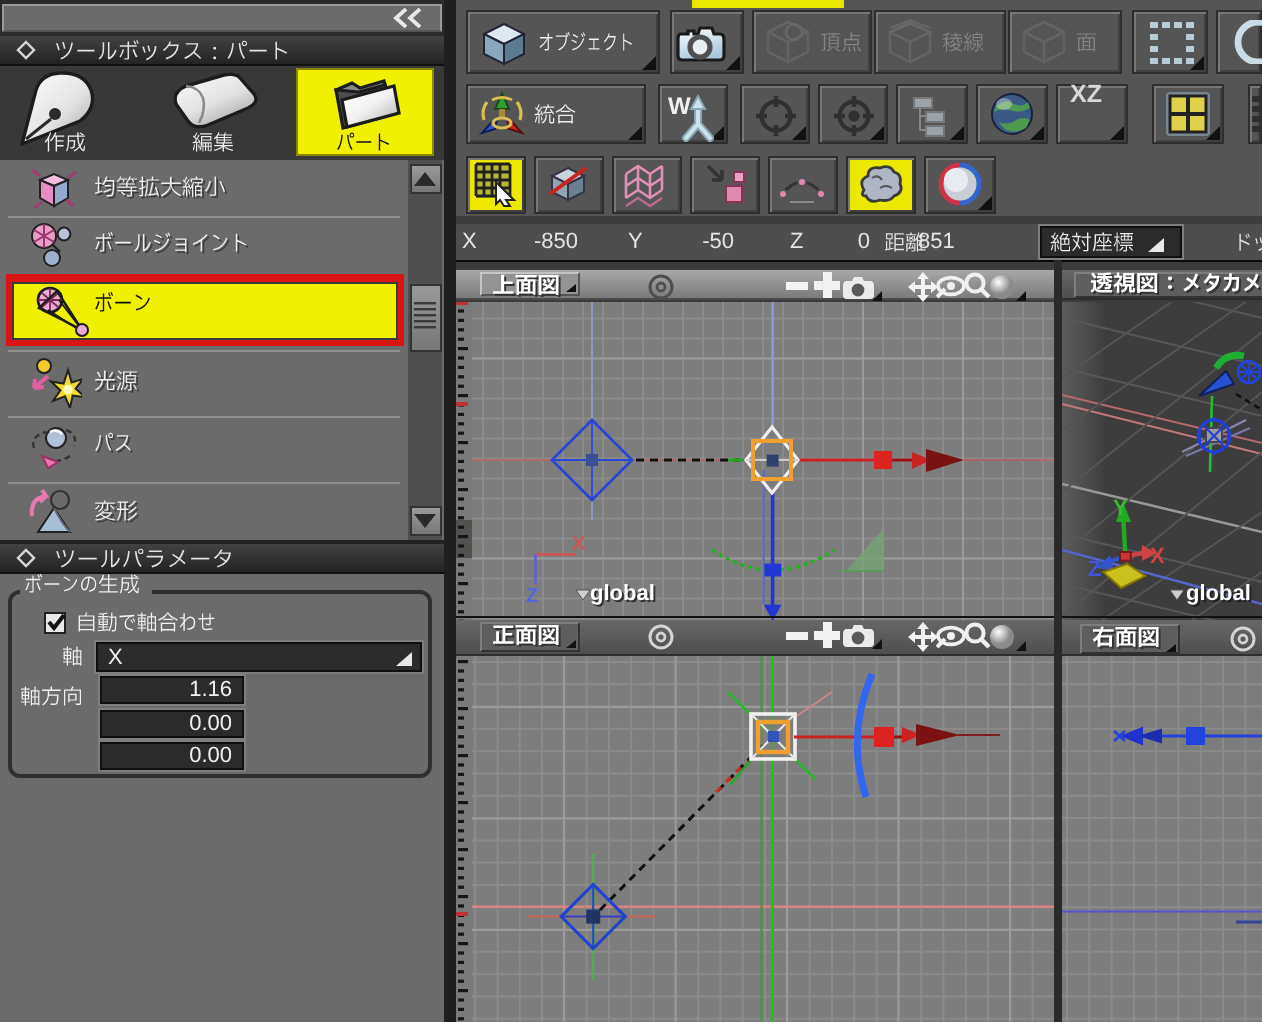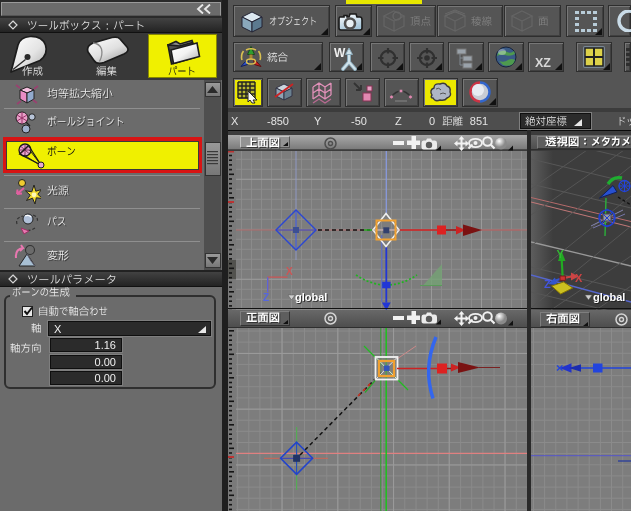--- a/index.html
+++ b/index.html
@@ -322,21 +322,21 @@
 <svg style="position:absolute;left:494px;top:45px;" width="25" height="25" viewBox="0 0 25 25">
 <circle cx="12" cy="12" r="10" fill="#3a5a86" stroke="#18233a"></circle>
 <path d="M4 8 Q9 4 13 7 Q17 9 20 6 L21 9 Q16 12 11 10 Q6 9 3 11 Z" fill="#4e9a4e"></path>
 <path d="M5 16 Q10 18 14 15 Q18 13 21 15 L19 19 Q14 22 9 20 Z" fill="#4e9a4e"></path>
 <ellipse cx="8" cy="7" rx="4" ry="3" fill="#ffffff" opacity="0.35"></ellipse>
     </svg>
 <div style="position:absolute;left:528px;top:42px;width:36px;height:30px;background:#555555;border:1px solid #2e2e2e;box-shadow:inset 1px 1px 0 #777,inset -1px -1px 0 #404040;"></div>
 <svg style="position:absolute;left:555px;top:63px;" width="8" height="8" viewBox="0 0 8 8">
       <path d="M7 0 L7 7 L0 7 Z" fill="#111"></path>
     </svg>
-<div style="position:absolute;left:535px;top:56px;color:#d8d8d8;font-size:12.5px;font-weight:bold;font-family:'Liberation Sans',sans-serif;">XZ</div>
+<div style="position:absolute;left:535px;top:40px;color:#d8d8d8;font-size:12.5px;font-weight:bold;font-family:'Liberation Sans',sans-serif;">XZ</div>
 <div style="position:absolute;left:576px;top:42px;width:36px;height:30px;background:#555555;border:1px solid #2e2e2e;box-shadow:inset 1px 1px 0 #777,inset -1px -1px 0 #404040;"></div>
 <svg style="position:absolute;left:603px;top:63px;" width="8" height="8" viewBox="0 0 8 8">
       <path d="M7 0 L7 7 L0 7 Z" fill="#111"></path>
     </svg>
 <svg style="position:absolute;left:582px;top:45px;" width="25" height="25" viewBox="0 0 25 25">
 <rect x="1" y="1" width="22" height="22" fill="#7a8894" rx="2"></rect>
 <rect x="3" y="3" width="18" height="18" fill="#ddd24a" stroke="#222" stroke-width="1.5"></rect>
 <path d="M12 3 L12 21 M3 12 L21 12" stroke="#222" stroke-width="2"></path>
     </svg>
 <div style="position:absolute;left:624px;top:42px;width:7px;height:30px;background:#555555;border:1px solid #2e2e2e;box-shadow:inset 1px 1px 0 #777,inset -1px -1px 0 #404040;"></div>
@@ -397,21 +397,21 @@
 <div style="position:absolute;left:228px;top:112px;width:403px;height:18px;background:#4e4e4e;"></div>
 <div style="position:absolute;top:115px;color:#e4e4e4;font-size:11px;font-family:'Liberation Sans',sans-serif;left:231px;">X</div>
 <div style="position:absolute;top:115px;width:60px;text-align:right;color:#e4e4e4;font-size:11px;font-family:'Liberation Sans',sans-serif;left:229px;">-850</div>
 <div style="position:absolute;top:115px;color:#e4e4e4;font-size:11px;font-family:'Liberation Sans',sans-serif;left:314px;">Y</div>
 <div style="position:absolute;top:115px;width:60px;text-align:right;color:#e4e4e4;font-size:11px;font-family:'Liberation Sans',sans-serif;left:307px;">-50</div>
 <div style="position:absolute;top:115px;color:#e4e4e4;font-size:11px;font-family:'Liberation Sans',sans-serif;left:395px;">Z</div>
 <div style="position:absolute;top:115px;width:60px;text-align:right;color:#e4e4e4;font-size:11px;font-family:'Liberation Sans',sans-serif;left:375px;">0</div>
 <svg style="position:absolute;left:442px;top:115.5px;overflow:visible;" width="24" height="13">
       <path transform="translate(0,9.0) scale(1.0000,1)" d="M3.2 -0.8Q4.2 -1 4.8 -1.2L4.8 -0.6Q3.1 -0.1 0.5 0.3L0.4 -0.3L1 -0.4V-4.5H1.6V-0.5Q2.2 -0.6 2.6 -0.7V-5.4H1V-8.4H4.3V-5.4H3.2V-3.7H4.6V-3.1H3.2ZM5.9 -0.6H10V0.1H5.9V0.7H5.2V-8.4H9.9V-7.8H5.9V-6H9.7V-2.4H5.9ZM3.7 -7.8H1.6V-5.9H3.7ZM9 -3V-5.4H5.9V-3Z M20.7 -0.4V0.2H17V0.8H16.4V-5.4Q16.2 -5.1 15.9 -4.5L15.5 -4.9V-4.2H13.8L13.6 -3.4H15.7V0.1Q15.7 0.4 15.5 0.5Q15.4 0.7 15 0.7H13.8L13.6 0.2H15.1V-2.9H13.5Q13.3 -1.9 13 -1.2Q13.7 -1.3 14.2 -1.4Q14 -1.9 13.8 -2.3L14.2 -2.5Q14.7 -1.6 15 -0.7L14.5 -0.5Q14.4 -0.8 14.4 -0.9Q13 -0.6 12.1 -0.5L12 -1.1Q12.3 -1.1 12.4 -1.1Q12.7 -1.8 12.9 -2.9H11.8V0.8H11.1V-3.4H13.1L13.2 -4.2H11.4V-7H12V-4.7H14.9V-7H15.5V-5.1Q16 -5.8 16.5 -6.9Q16.9 -7.9 17.2 -8.9L17.7 -8.8Q17.5 -7.8 17.2 -7.2H18.4Q18.8 -8 19 -8.9L19.5 -8.7Q19.3 -7.9 19 -7.2H20.6V-6.6H18.9V-5H20.4V-4.4H18.9V-2.8H20.4V-2.2H18.9V-0.4ZM13.8 -7.9H16.1V-7.4H10.9V-7.9H13.1V-8.8H13.8ZM12.1 -5.3Q12.6 -5.5 13.1 -5.9Q12.6 -6.2 12.2 -6.4L12.5 -6.8Q13 -6.6 13.6 -6.3Q14.1 -6.7 14.3 -7.1L14.7 -6.7Q14.4 -6.4 14 -6Q14.4 -5.7 14.8 -5.3L14.5 -4.9Q14.2 -5.2 13.6 -5.6Q13 -5.1 12.4 -4.9ZM17 -5H18.3V-6.6H17ZM17 -2.8H18.3V-4.4H17ZM18.3 -2.2H17V-0.4H18.3Z" fill="#e4e4e4"></path>
     </svg>
-<div style="position:absolute;top:115px;width:40px;text-align:center;color:#e4e4e4;font-size:11px;font-family:'Liberation Sans',sans-serif;left:459px;">851</div>
+<div style="position:absolute;top:115px;width:40px;text-align:left;color:#e4e4e4;font-size:11px;font-family:'Liberation Sans',sans-serif;left:459px;">851</div>
 <div style="position:absolute;left:520px;top:113px;width:71px;height:16px;background:#2b2b2b;border:1px solid #0f0f0f;box-shadow:0 0 0 1px #7e7e7e;"></div>
 <svg style="position:absolute;left:525px;top:115.5px;overflow:visible;" width="45" height="13">
       <path transform="translate(0,9.0) scale(1.0000,1)" d="M9.5 -1.9 10 -1.7V-0.2Q10 0.1 10 0.3Q9.9 0.4 9.8 0.5Q9.6 0.6 9.3 0.6H6.2Q5.6 0.6 5.4 0.3Q5.1 0.1 5.1 -0.5V-5.6L5 -5.5L4.6 -6Q5.2 -6.6 5.7 -7.4Q6.1 -8.1 6.3 -8.8L7 -8.7Q6.8 -8.3 6.7 -8H9.2V-7.6Q8.8 -6.7 8.2 -5.9H9.7V-2.6H5.7V-0.5Q5.7 -0.2 5.9 -0.1Q6 0 6.3 0H9.5ZM3.9 -5.5Q4.4 -4.5 4.7 -3.3L4.2 -3.1L4 -3.7Q3.6 -3.7 2.9 -3.6V0.8H2.3V-3.5Q1.4 -3.5 0.4 -3.4L0.3 -4Q1.1 -4 1.4 -4.1Q1.8 -4.6 2.2 -5.2Q1.4 -6.1 0.5 -6.9L0.9 -7.4Q1.2 -7.1 1.4 -6.9Q2 -7.8 2.4 -8.8L2.9 -8.6Q2.4 -7.4 1.8 -6.5Q2.2 -6 2.5 -5.7Q3.2 -6.8 3.6 -7.7L4.2 -7.4Q3.2 -5.4 2.1 -4.1Q3 -4.2 3.8 -4.3Q3.6 -4.9 3.4 -5.3ZM7.5 -5.9Q7.8 -6.3 8.1 -6.7Q8.3 -7.1 8.5 -7.5H6.4Q6 -6.6 5.4 -5.9ZM7.1 -5.3H5.7V-3.1H7.1ZM7.7 -3.1H9.1V-5.3H7.7ZM3.9 -2.8Q4.3 -1.7 4.5 -0.5L4 -0.3Q3.7 -1.6 3.4 -2.7ZM0.4 -0.1Q1 -1.3 1.2 -2.8L1.7 -2.7Q1.5 -0.9 0.9 0.3Z M13.6 -8.8V-7.1H15.4V-6.4H14.5Q14.5 -4.5 13.9 -3Q14.7 -1.9 15.3 -0.9L14.8 -0.5Q14.3 -1.4 13.6 -2.3Q12.9 -0.8 11.5 0.6L11.1 0.1Q12.5 -1.3 13.2 -2.9Q12.4 -4 11.4 -5.1L11.8 -5.5Q12.7 -4.5 13.5 -3.6Q13.8 -4.9 13.9 -6.4H11.1V-7.1H13V-8.8ZM20.5 -6.7V-6.1H19.2V-0.1Q19.2 0.3 19 0.5Q18.9 0.6 18.5 0.6H16.7L16.5 -0H18.5V-6.1H15.8V-6.7H18.5V-8.8H19.2V-6.7ZM17.2 -1.9Q16.6 -3.3 15.7 -4.6L16.2 -5Q17.1 -3.8 17.8 -2.2Z M23 -7.3V-5.9Q23 -3.5 22.8 -2Q22.5 -0.5 22 0.7L21.4 0.1Q21.9 -0.9 22.1 -2.2Q22.3 -3.6 22.3 -5.8V-7.9H26.2V-8.8H27V-7.9H30.9V-7.3ZM27.2 -1.9V-0.3H31V0.3H22.9V-0.3H26.6V-1.9H23.5V-2.5H26.6V-6.8H27.2V-2.5H30.6V-1.9ZM25.1 -6.5V-6.2Q25.1 -5.4 24.9 -4.8L24.9 -4.8L25 -4.9Q25.1 -5 25.2 -5Q25.3 -5 25.3 -4.9L26.4 -3.6L25.9 -3.2L24.9 -4.5Q24.8 -4.6 24.8 -4.6Q24.8 -4.6 24.7 -4.5Q24.3 -3.8 23.5 -3.1L23.1 -3.7Q23.9 -4.2 24.2 -4.8Q24.5 -5.4 24.5 -6.2V-6.5ZM29.4 -6.5V-6.2Q29.4 -5.4 29.2 -4.8L29.2 -4.8L29.3 -4.9Q29.4 -5 29.5 -5Q29.6 -5 29.7 -4.9L30.9 -3.6L30.5 -3.2L29.2 -4.5Q29.1 -4.6 29.1 -4.5Q28.9 -4.1 28.6 -3.8Q28.3 -3.5 27.8 -3.2L27.5 -3.7Q28.2 -4.3 28.5 -4.8Q28.8 -5.4 28.8 -6.2V-6.5Z M35 -3.3 34.6 -2.9 33.9 -4.6Q33.9 -4.6 33.9 -4.6Q33.8 -4.6 33.8 -4.6V0.8H33.3V-4.7H33.2Q33.1 -3 32.2 -1.6L31.8 -2.1Q32.4 -3 32.8 -4.1Q33.1 -5.1 33.2 -6.2H32V-6.8H33.3V-8.8H33.8V-6.8H34.9V-6.2H33.8V-4.8H33.9L34 -4.9Q34.1 -5 34.2 -5Q34.3 -5 34.3 -4.9ZM35.4 -7.1H37.1V-7.9H35V-8.5H41.5V-7.9H39.3V-7.1H41.1V-4.7H35.4ZM37.6 -7.1H38.8V-7.9H37.6ZM37.1 -6.6H35.9V-5.2H37.1ZM38.8 -6.6H37.6V-5.2H38.8ZM40.5 -5.2V-6.6H39.3V-5.2ZM41 -3.9V-3.4H35.4V-3.9ZM41.5 -2H38.5V0Q38.5 0.4 38.4 0.5Q38.2 0.7 37.8 0.7H36.7L36.5 0.1H37.9V-2H35V-2.6H41.5ZM36.8 -1.3Q36.5 -0.8 35.9 -0.3Q35.4 0.1 34.9 0.5L34.5 -0Q35 -0.3 35.5 -0.8Q36 -1.2 36.4 -1.7ZM39.8 -1.7Q40.2 -1.4 40.8 -0.8Q41.3 -0.3 41.6 0.1L41.2 0.5Q40.9 0.1 40.3 -0.4Q39.8 -0.9 39.4 -1.3Z" fill="#f0f0f0"></path>
     </svg>
 <svg style="position:absolute;left:572px;top:118px;" width="12" height="9" viewBox="0 0 12 9">
       <path d="M10 1 L10 8 L2 8 Z" fill="#e8e8e8"></path>
     </svg>
 <svg style="position:absolute;left:617px;top:115.5px;overflow:visible;" width="30" height="13">
       <path transform="translate(0,9.0) scale(1.0000,1)" d="M7.5 -6.2Q7 -7.3 6.6 -8.1L7.1 -8.3Q7.6 -7.4 8 -6.5ZM3.4 -8.1V-5.2Q5.6 -4.3 7.8 -3.1L7.5 -2.4Q5.4 -3.7 3.4 -4.4V0.4H2.7V-8.1ZM6.4 -5.7Q6.1 -6.7 5.6 -7.6L6.1 -7.8Q6.7 -6.7 6.9 -6Z M13.4 -3.5Q13.2 -4.7 12.8 -6.3L13.4 -6.4Q13.9 -4.7 14.1 -3.6ZM12.1 -0.1Q13.5 -0.7 14.2 -1.5Q15 -2.3 15.5 -3.5Q15.9 -4.6 16 -6.2L16.7 -6.1Q16.5 -4.4 16.1 -3.2Q15.6 -1.9 14.7 -1Q13.9 -0.1 12.5 0.6ZM11.4 -3Q11.1 -4.4 10.6 -5.8L11.2 -6Q11.7 -4.5 12 -3.2Z M26.2 -2.5Q24.1 -3.8 22.1 -4.5V0.3H21.4V-8.2H22.1V-5.3Q24.3 -4.4 26.5 -3.2Z" fill="#e4e4e4"></path>
     </svg>

